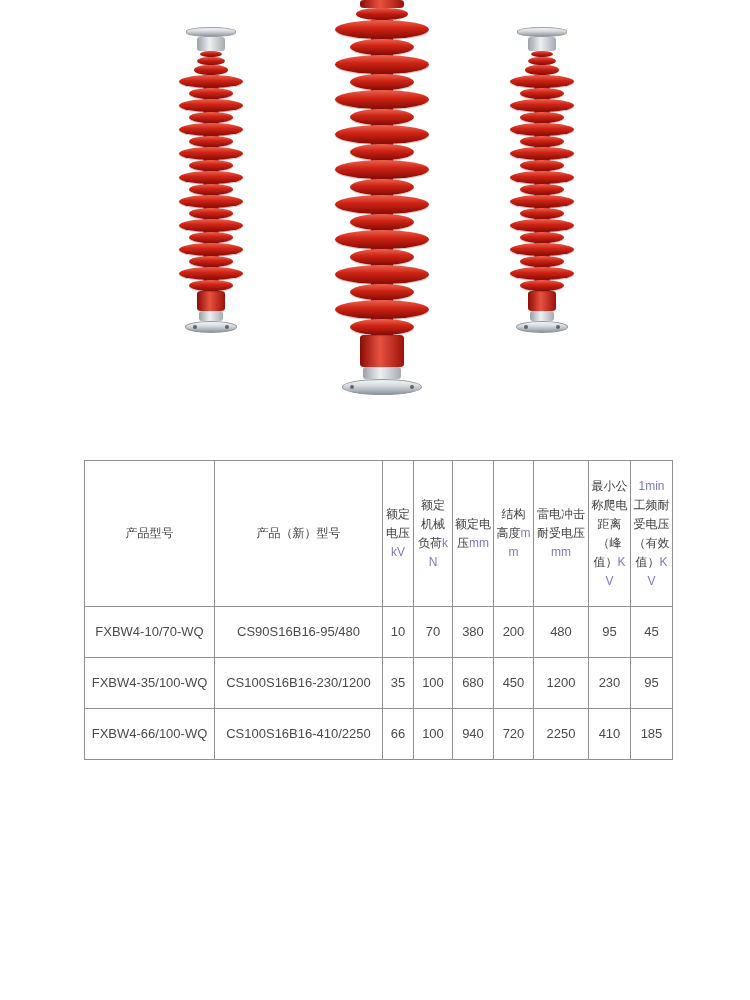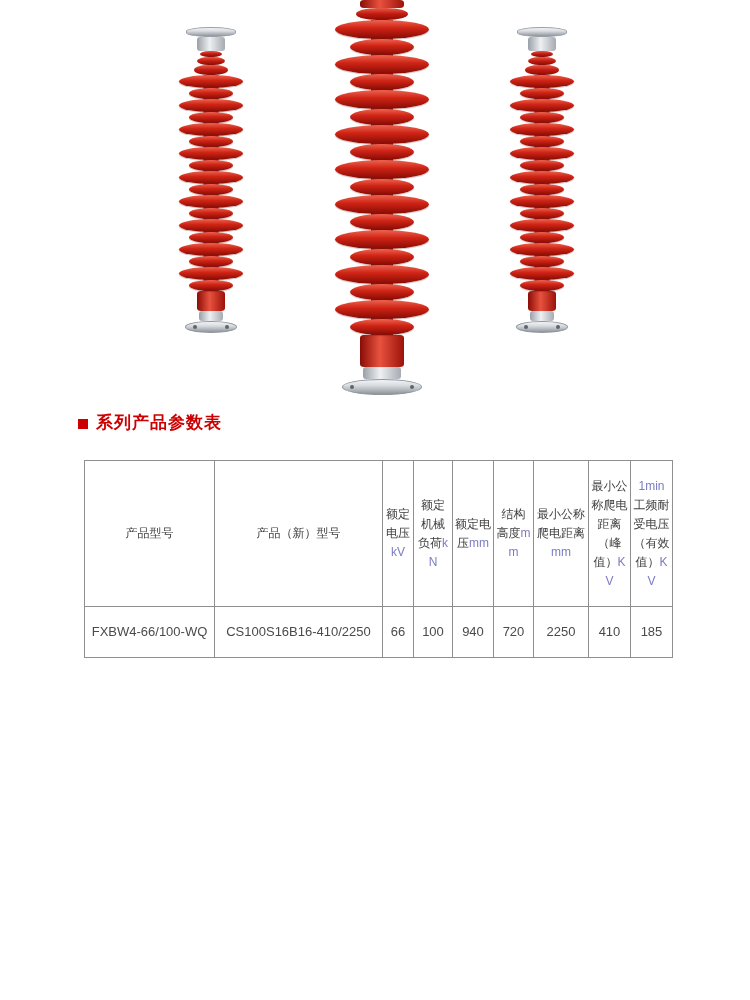--- a/index.html
+++ b/index.html
@@ -140,24 +140,20 @@
           <div class="shed" style="width: 44px; height: 11px;"></div>
           <div class="shed" style="width: 64px; height: 13px;"></div>
           <div class="shed" style="width: 44px; height: 11px;"></div>
         </div>
         <div class="rcyl" style="width: 28px; height: 20px;"></div>
         <div class="mcyl" style="width: 24px; height: 10px;"></div>
         <div class="metal base" style="width: 52px; height: 12px;"></div>
       </div>
     </div>
 
-  <div id="section-title">
-    <span class="bullet"></span>
-    <span>系列产品参数表</span>
-  </div>
 
   <div id="table-wrap">
     <table id="spec-table">
       <colgroup>
           <col style="width: 130px;">
           <col style="width: 168px;">
           <col style="width: 31px;">
           <col style="width: 39px;">
           <col style="width: 41px;">
           <col style="width: 40px;">
@@ -166,26 +162,48 @@
           <col style="width: 42px;">
         </colgroup>
       <thead>
           <tr>
             <th><span class="">产品型号</span></th>
             <th><span class="">产品（新）型号</span></th>
             <th><span class="">额定电压</span><span class="unit">kV</span></th>
             <th><span class="">额定机械负荷</span><span class="unit">kN</span></th>
             <th><span class="">额定电压</span><span class="unit">mm</span></th>
             <th><span class="">结构高度</span><span class="unit">mm</span></th>
-            <th><span class="">最小公称爬电距离</span><span class="unit">mm</span></th>
+            <th><span class="">雷电冲击耐受电压</span><span class="unit">mm</span></th>
             <th><span class="">最小公称爬电距离（峰值）</span><span class="unit">KV</span></th>
             <th><span class="unit">1min</span><span class="">工频耐受电压（有效值）</span><span class="unit">KV</span></th>
           </tr>
         </thead>
       <tbody>
+          <tr>
+            <td>FXBW4-10/70-WQ</td>
+            <td>CS90S16B16-95/480</td>
+            <td>10</td>
+            <td>70</td>
+            <td>380</td>
+            <td>200</td>
+            <td>480</td>
+            <td>95</td>
+            <td>45</td>
+          </tr>
+          <tr>
+            <td>FXBW4-35/100-WQ</td>
+            <td>CS100S16B16-230/1200</td>
+            <td>35</td>
+            <td>100</td>
+            <td>680</td>
+            <td>450</td>
+            <td>1200</td>
+            <td>230</td>
+            <td>95</td>
+          </tr>
           <tr>
             <td>FXBW4-66/100-WQ</td>
             <td>CS100S16B16-410/2250</td>
             <td>66</td>
             <td>100</td>
             <td>940</td>
             <td>720</td>
             <td>2250</td>
             <td>410</td>
             <td>185</td>

